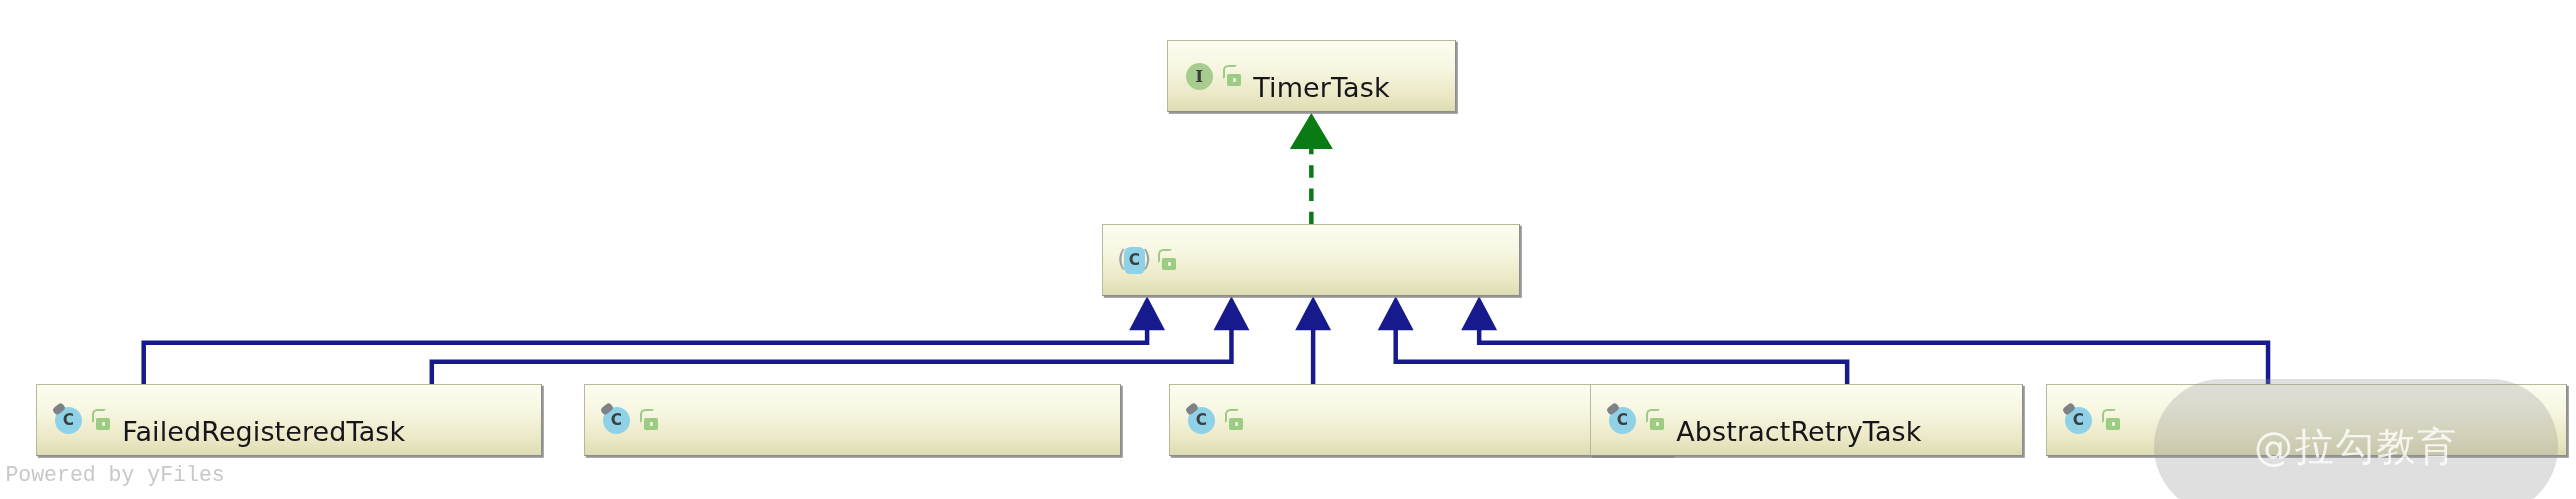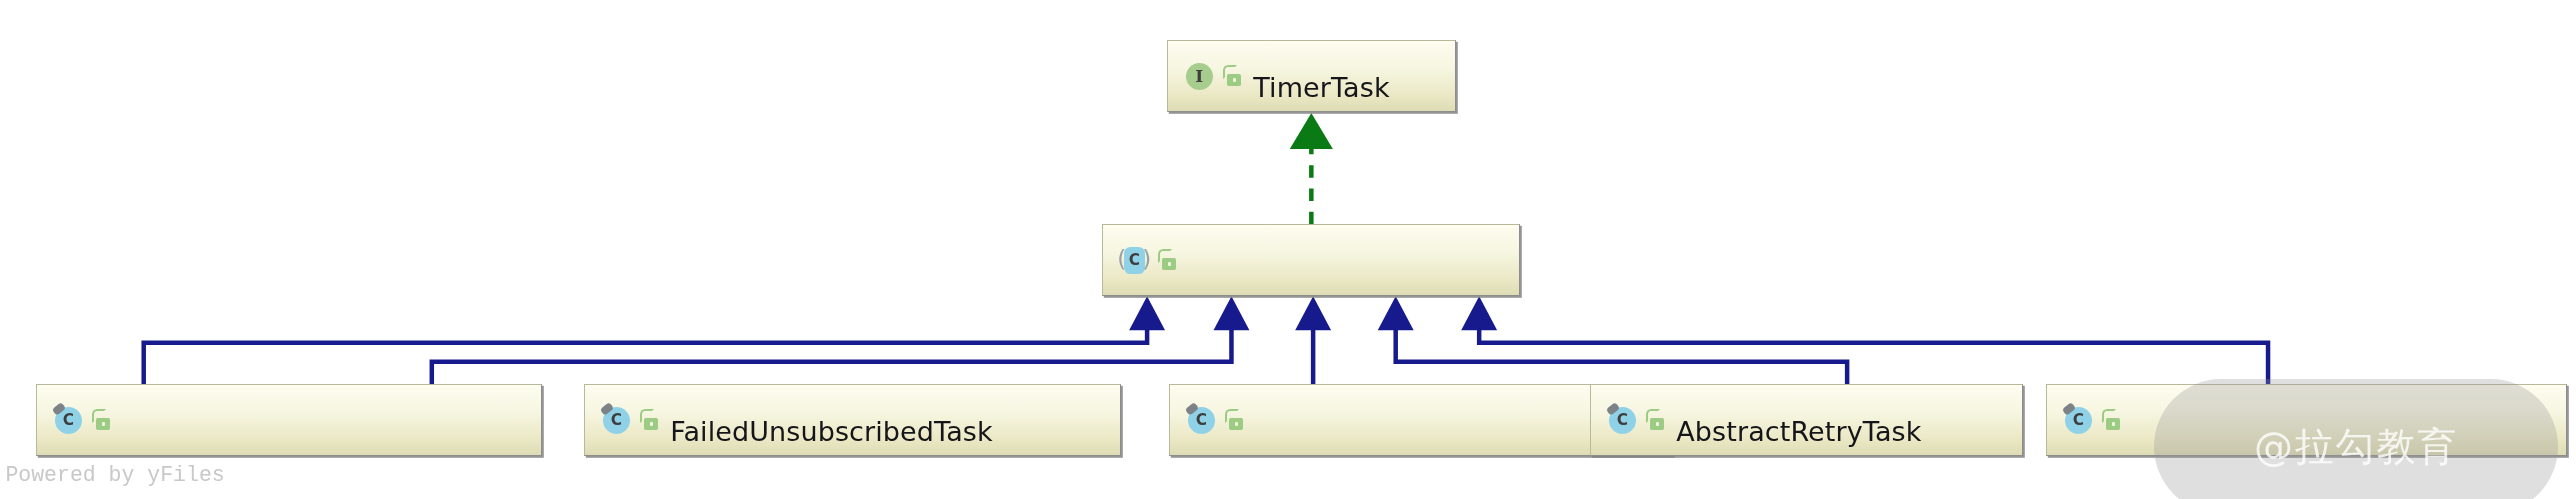--- a/index.html
+++ b/index.html
@@ -260,34 +260,34 @@
     <span class="type-icon icon-class">
       <span class="disc"></span>
       <span class="tick"></span>
       <span class="glyph">C</span>
     </span>
     <span class="lock-icon">
       <span class="shackle"></span>
       <span class="body"></span>
       <span class="keyhole"></span>
     </span>
+    <span class="uml-label">FailedRegisteredTask</span>
   </div>
 
   <div class="uml-node" style="left:584px; top:384px; width:537px; height:72px;">
     <span class="type-icon icon-class">
       <span class="disc"></span>
       <span class="tick"></span>
       <span class="glyph">C</span>
     </span>
     <span class="lock-icon">
       <span class="shackle"></span>
       <span class="body"></span>
       <span class="keyhole"></span>
     </span>
-    <span class="uml-label">FailedUnsubscribedTask</span>
   </div>
 
   <div class="uml-node" style="left:1169px; top:384px; width:504px; height:72px;">
     <span class="type-icon icon-class">
       <span class="disc"></span>
       <span class="tick"></span>
       <span class="glyph">C</span>
     </span>
     <span class="lock-icon">
       <span class="shackle"></span>

